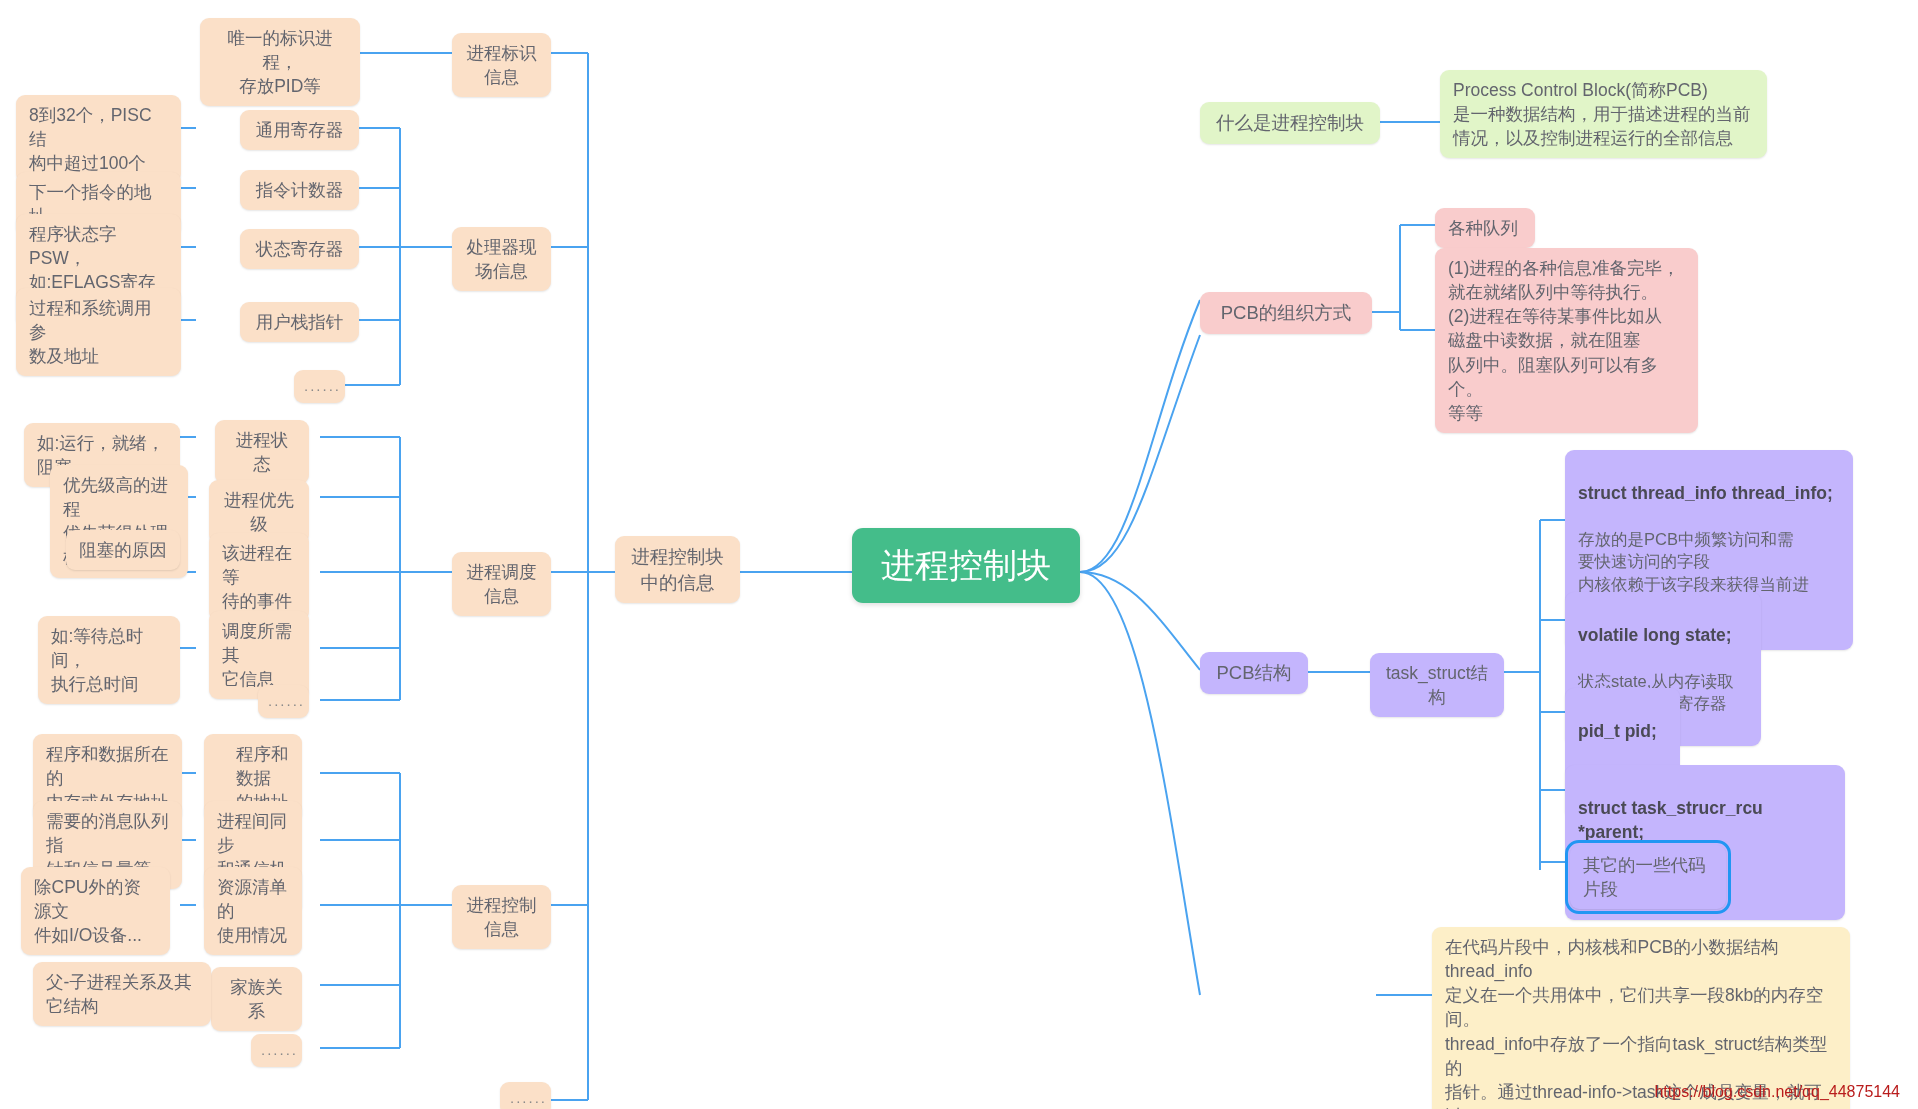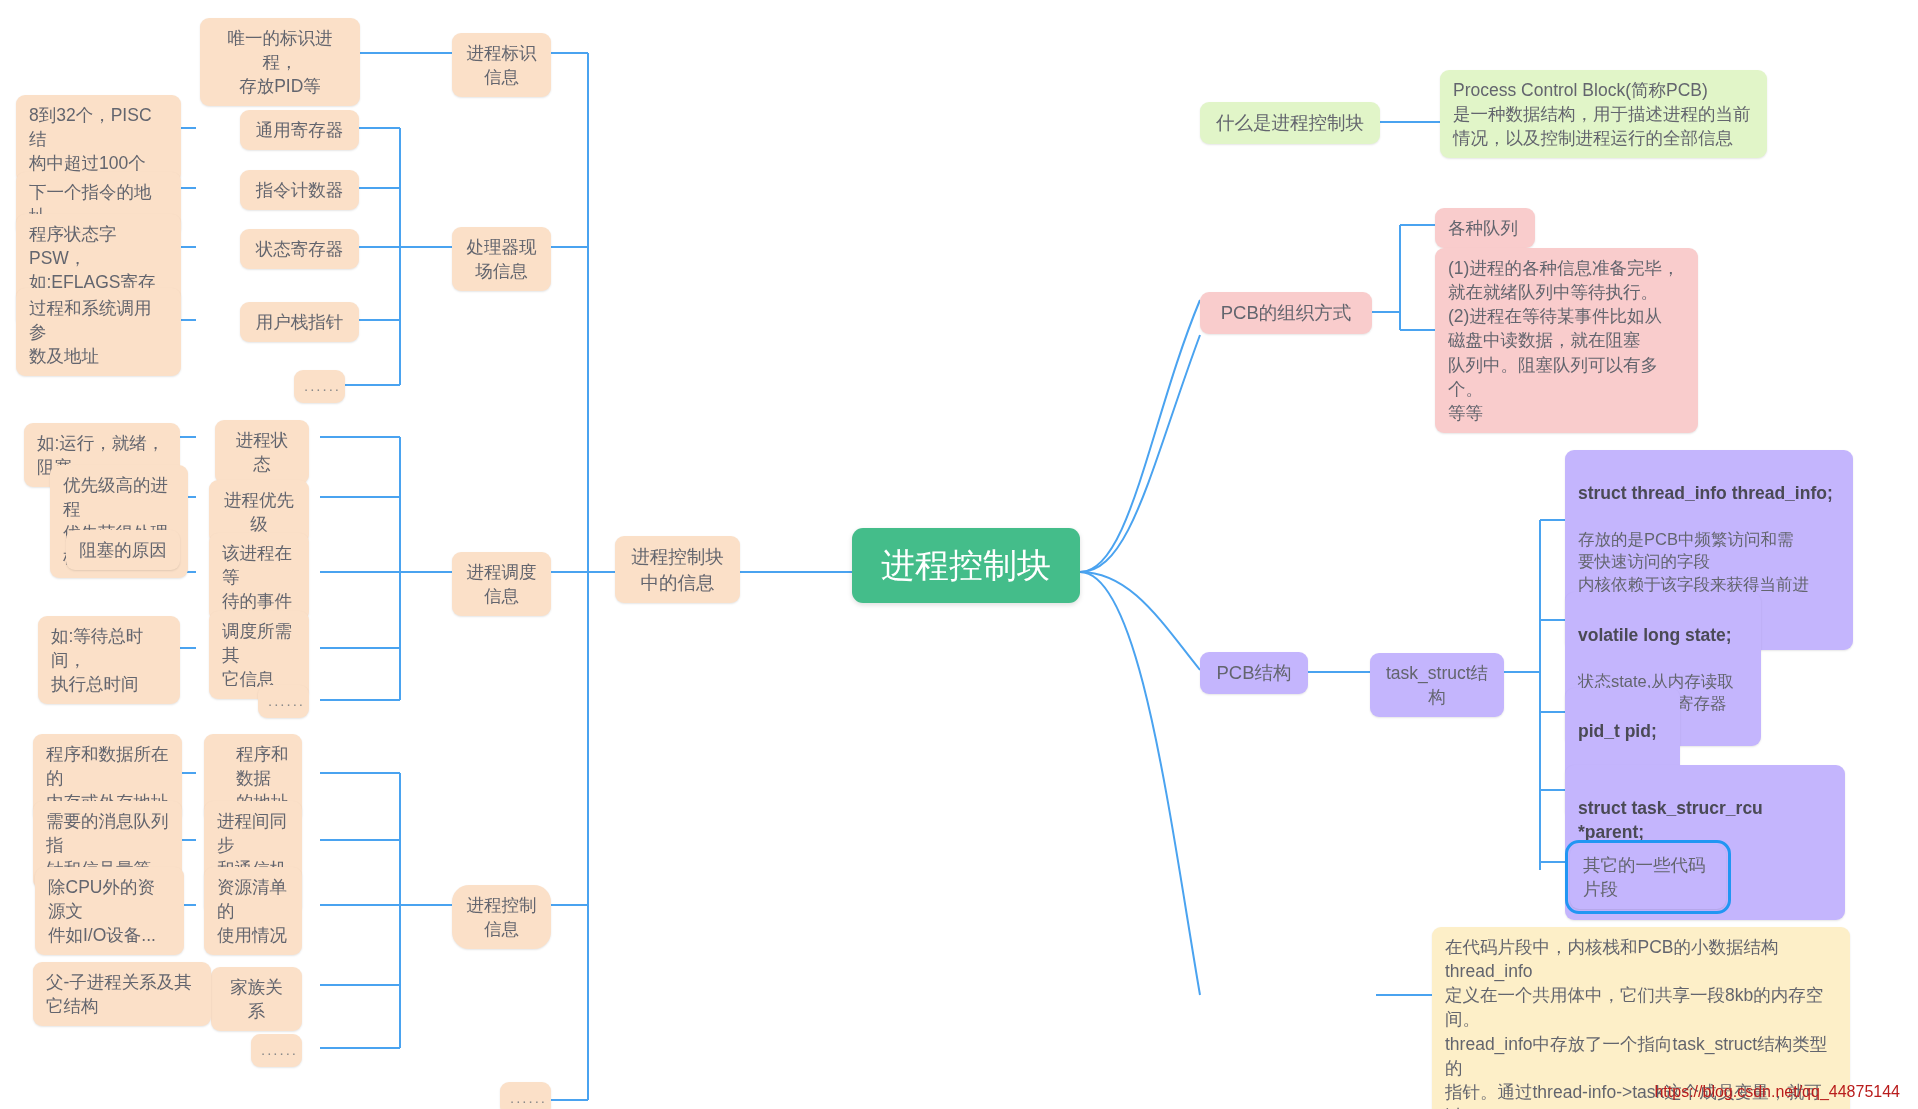--- a/index.html
+++ b/index.html
@@ -139,21 +139,21 @@
 
 <div class="node orange f18 ctr" style="left:615px;top:536px;width:125px;">进程控制块
 中的信息</div>
 
 <div class="node orange f17 ctr" style="left:452px;top:33px;width:99px;">进程标识信息</div>
 
 <div class="node orange f17 ctr" style="left:452px;top:227px;width:99px;">处理器现场信息</div>
 
 <div class="node orange f17 ctr" style="left:452px;top:552px;width:99px;">进程调度信息</div>
 
-<div class="node orange f17 ctr" style="left:452px;top:885px;width:99px;border-radius:17px;">进程控制信息</div>
+<div class="node orange f17 ctr" style="left:452px;top:885px;width:99px;">进程控制信息</div>
 
 <div class="node orange f15 ctr ellipsis" style="left:500px;top:1082px;width:51px;padding:6px 10px;">......</div>
 
 <div class="node orange f17 ctr" style="left:200px;top:18px;width:160px;">唯一的标识进程，
 存放PID等</div>
 
 <div class="node orange f17 ctr" style="left:240px;top:110px;width:119px;">通用寄存器</div>
 <div class="node orange f17 ctr" style="left:240px;top:170px;width:119px;">指令计数器</div>
 <div class="node orange f17 ctr" style="left:240px;top:229px;width:119px;">状态寄存器</div>
 <div class="node orange f17 ctr" style="left:240px;top:302px;width:119px;">用户栈指针</div>
@@ -188,21 +188,21 @@
 和通信机制</div>
 <div class="node orange f17" style="left:204px;top:867px;width:98px;">资源清单的
 使用情况</div>
 <div class="node orange f17 ctr" style="left:211px;top:967px;width:91px;">家族关系</div>
 <div class="node orange f15 ctr ellipsis" style="left:251px;top:1034px;width:51px;padding:6px 10px;">......</div>
 
 <div class="node orange f17" style="left:33px;top:734px;width:149px;">程序和数据所在的
 内存或外存地址</div>
 <div class="node orange f17" style="left:33px;top:801px;width:149px;">需要的消息队列指
 针和信号量等</div>
-<div class="node orange f17" style="left:35px;top:867px;width:149px;">除CPU外的资源文
+<div class="node orange f17" style="left:21px;top:867px;width:149px;">除CPU外的资源文
 件如I/O设备...</div>
 <div class="node orange f17" style="left:33px;top:962px;width:178px;">父-子进程关系及其
 它结构</div>
 
 <div class="node lgreen f18 ctr" style="left:1200px;top:102px;width:180px;">什么是进程控制块</div>
 <div class="node lgreen f17" style="left:1440px;top:70px;width:327px;">Process Control Block(简称PCB)
 是一种数据结构，用于描述进程的当前
 情况，以及控制进程运行的全部信息</div>
 
 <div class="node pink f18 ctr" style="left:1200px;top:292px;width:172px;">PCB的组织方式</div>

